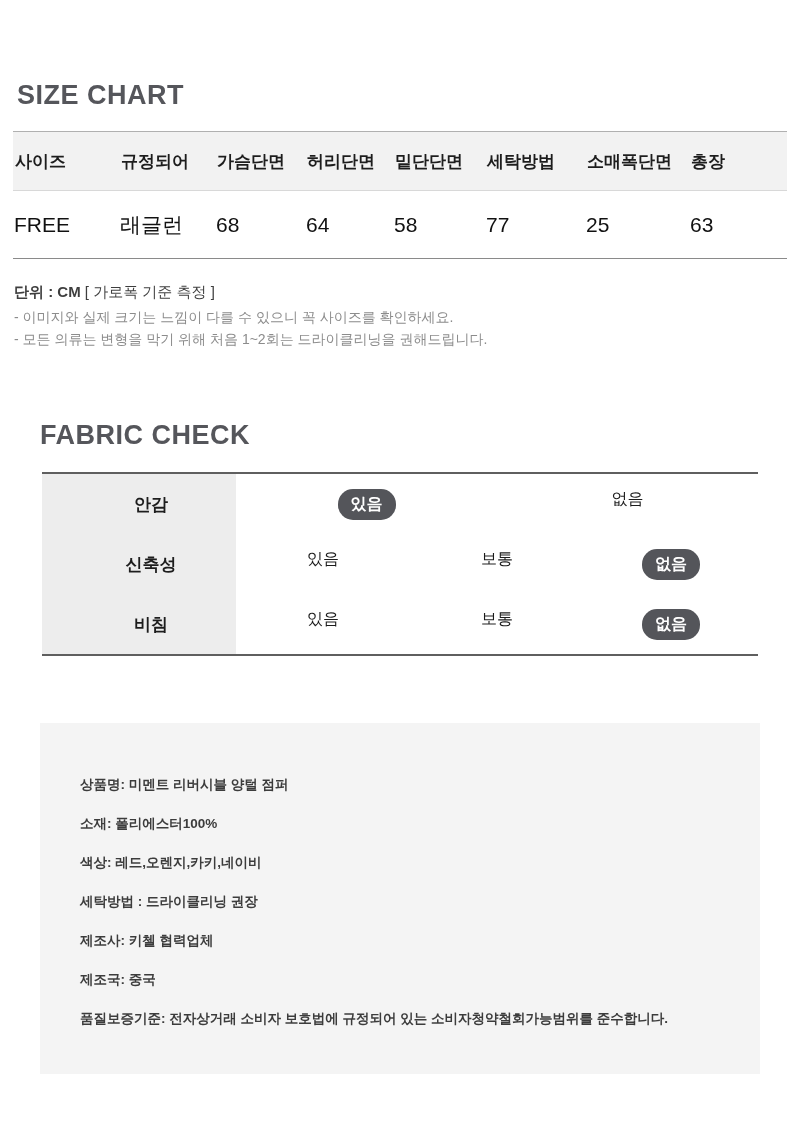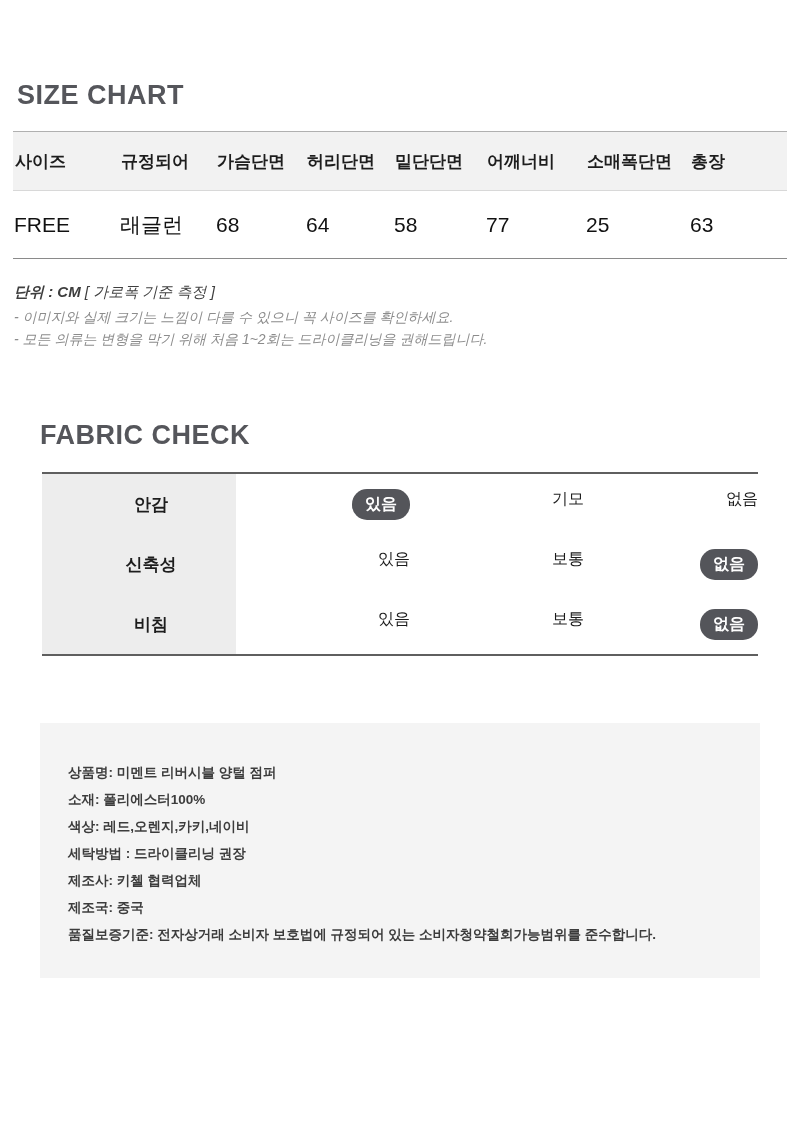--- a/index.html
+++ b/index.html
@@ -19,52 +19,52 @@
     border-collapse:collapse;table-layout:fixed;text-align:left;
   }
   .size-table thead tr{
     background:#f2f2f2;height:59px;
     border-top:1px solid #b0b0b0;border-bottom:1px solid #d8d8d8;
   }
   .size-table thead th{font-size:17px;font-weight:bold;color:#1d1d1d;padding:0 2px;}
   .size-table tbody tr{height:68px;border-bottom:1px solid #8a8a8a;}
   .size-table tbody td{font-size:21px;color:#111;}
   
-  .notes{margin:24px 14px 0 14px;font-style:italic;}
+  .notes{margin:24px 14px 0 14px;}
   .unit-line{font-size:15px;color:#3e3e3e;margin:0 0 6px 0;}
   .unit-line b{font-weight:bold;}
   .note-line{font-size:14px;color:#8c8c8c;margin:0 0 4px 0;line-height:18px;}
   
   #fabric-title{margin:70px 0 0 40px;}
   .fabric-table{
     width:716px;margin:20px 42px 0 42px;
     border-top:2px solid #5f5f5f;border-bottom:2px solid #5f5f5f;
   }
   .fabric-row{display:flex;height:60px;align-items:center;}
   .fabric-label{
     width:170px;align-self:stretch;background:#ededed;
     display:flex;align-items:center;justify-content:center;
     font-size:17px;font-weight:bold;color:#1d1d1d;padding-left:24px;
   }
   .fabric-opts{flex:1;display:flex;}
   .fabric-opt{
-    flex:1;text-align:right;font-size:16px;color:#1c1c1c;
+    flex:1;text-align:center;font-size:16px;color:#1c1c1c;
   }
   .fabric-opt .badge{
     display:inline-block;background:#54555a;color:#ffffff;
     border-radius:15px;padding:5px 13px;font-weight:bold;
   }
   
   .info-box{
     width:664px;margin:67px 40px 0 40px;background:#f4f4f4;
     padding:36px 28px 30px 28px;
   }
   .info-line{
     font-size:13.5px;font-weight:600;color:#3c3c3c;
-    line-height:27px;margin:0;
+    line-height:27px;margin:12px;
   }
 </style>
 </head>
 <body>
 
 <h1 class="section-title" id="size-title">SIZE CHART</h1>
 
 <table class="size-table">
   <colgroup>
     <col style="width:106px">
@@ -76,21 +76,21 @@
       <col style="width:104px">
       <col style="width:98px">
   </colgroup>
   <thead>
     <tr>
       <th>사이즈</th>
       <th>규정되어</th>
       <th>가슴단면</th>
       <th>허리단면</th>
       <th>밑단단면</th>
-      <th>어깨너비</th>
+      <th>세탁방법</th>
       <th>소매폭단면</th>
       <th>총장</th>
     </tr>
   </thead>
   <tbody>
     <tr>
       <td>FREE</td>
       <td>래글런</td>
       <td>68</td>
       <td>64</td>
@@ -108,21 +108,20 @@
   <p class="note-line">- 모든 의류는 변형을 막기 위해 처음 1~2회는 드라이클리닝을 권해드립니다.</p>
 </div>
 
 <h1 class="section-title" id="fabric-title">FABRIC CHECK</h1>
 
 <div class="fabric-table">
   <div class="fabric-row">
     <div class="fabric-label">안감</div>
     <div class="fabric-opts">
       <div class="fabric-opt"><span class="badge">있음</span></div>
-      <div class="fabric-opt">기모</div>
       <div class="fabric-opt">없음</div>
     </div>
   </div>
   <div class="fabric-row">
     <div class="fabric-label">신축성</div>
     <div class="fabric-opts">
       <div class="fabric-opt">있음</div>
       <div class="fabric-opt">보통</div>
       <div class="fabric-opt"><span class="badge">없음</span></div>
     </div>

